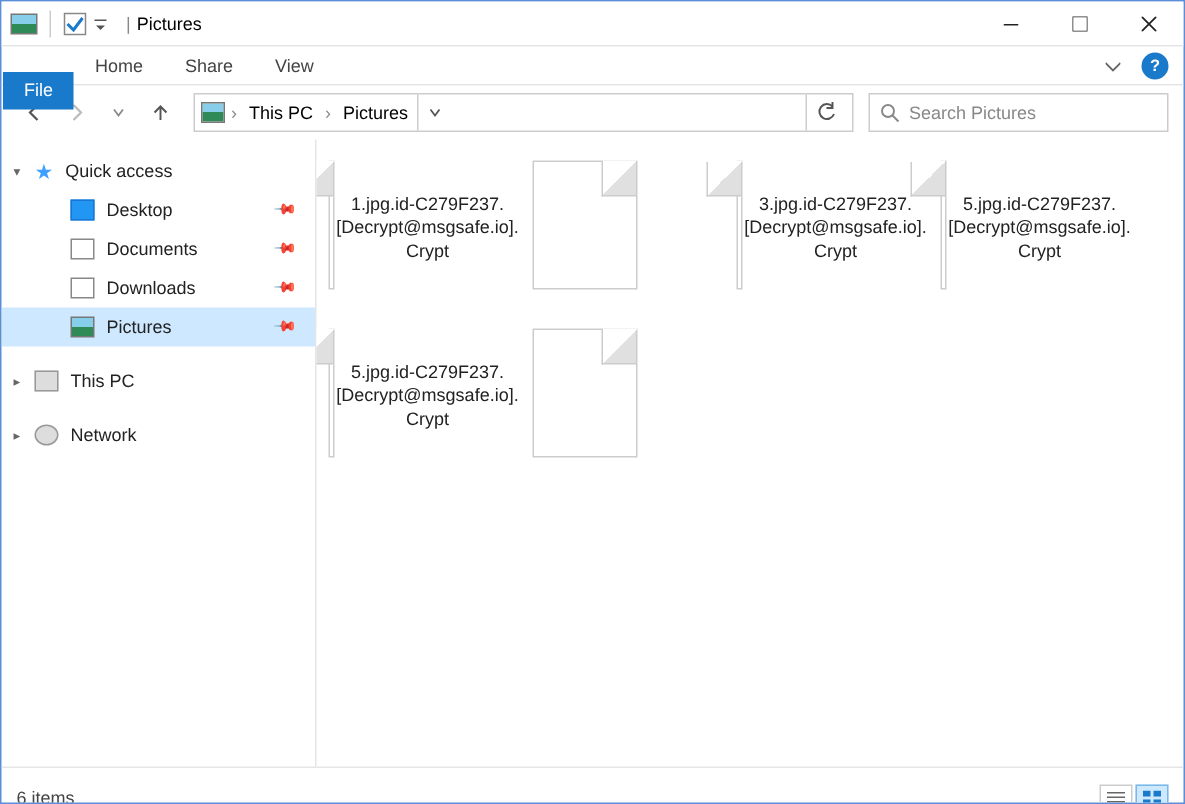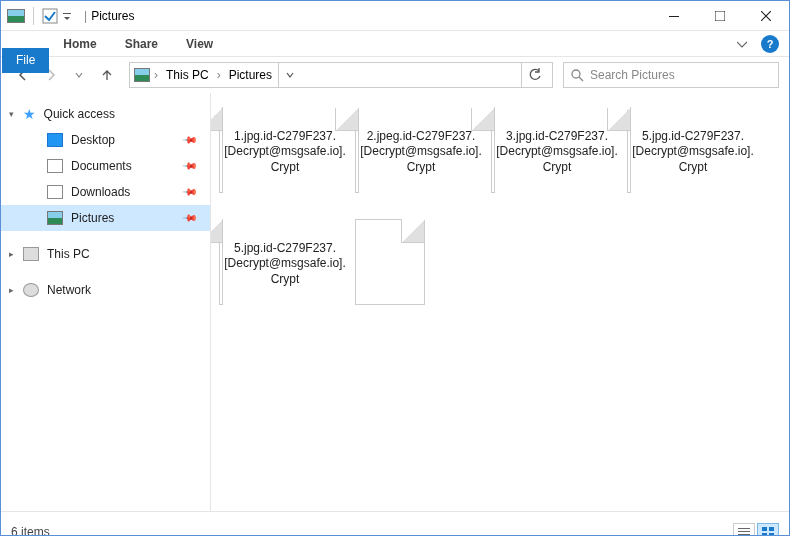--- a/index.html
+++ b/index.html
@@ -10,34 +10,34 @@
 .titlebar .qat { display: flex; align-items: center; padding: 0 6px; gap: 4px; }
 .titlebar .app-icon { width: 18px; height: 14px; background: linear-gradient(#87ceeb 50%, #2e8b57 50%); border: 1px solid #777; }
 .titlebar .divider { width: 1px; height: 18px; background: #ccc; margin: 0 4px; }
 .titlebar .title { margin-left: 6px; display: flex; align-items: center; }
 .titlebar .controls { margin-left: auto; display: flex; }
 .titlebar .controls div { width: 46px; height: 30px; display: flex; align-items: center; justify-content: center; color: #333; }
 
 
 .ribbon { height: 26px; display: flex; align-items: center; border-bottom: 1px solid #e5e5e5; position: relative; }
 .ribbon .file-tab { background: #1979ca; color: #fff; height: 25px; padding: 0 14px; display: flex; align-items: center; margin-left: 1px; margin-top: 33px; }
-.ribbon .tab { padding: 0 14px; height: 25px; display: flex; align-items: center; color: #444; font-weight: bold; }
+.ribbon .tab { padding: 0 14px; height: 25px; display: flex; align-items: center; color: #444; }
 .ribbon .expand { margin-left: auto; padding: 0 8px; color: #666; }
 .ribbon .help { width: 18px; height: 18px; border-radius: 50%; background: #1979ca; color: #fff; display: flex; align-items: center; justify-content: center; font-size: 11px; margin: 0 10px 0 6px; font-weight: bold; }
 
 
 .navbar { height: 36px; display: flex; align-items: center; padding: 4px 10px; gap: 4px; }
 .navbar .navbtn { width: 24px; height: 24px; display: flex; align-items: center; justify-content: center; color: #777; }
 .navbar .navbtn.enabled { color: #555; }
 .navbar .address { flex: 1; height: 26px; border: 1px solid #ccc; display: flex; align-items: center; padding: 0 4px; gap: 2px; margin: 0 6px; }
 .navbar .address .crumb { padding: 0 4px; display: flex; align-items: center; }
 .navbar .address .sep { color: #888; padding: 0 2px; }
 .navbar .address .refresh { margin-left: auto; padding: 0 6px; border-left: 1px solid #ccc; height: 100%; display: flex; align-items: center; color: #555; }
 .navbar .address .addr-drop { padding: 0 6px; border-left: 1px solid #ccc; height: 100%; display: flex; align-items: center; color: #555; }
-.navbar .search { width: 216px; height: 26px; border: 1px solid #ccc; display: flex; align-items: center; padding: 10px 6px; color: #888; gap: 6px; }
+.navbar .search { width: 200px; height: 26px; border: 1px solid #ccc; display: flex; align-items: center; padding: 10px 6px; color: #888; gap: 6px; }
 
 
 .body { display: flex; height: calc(100% - 30px - 26px - 36px - 24px); }
 .sidebar { width: 210px; border-right: 1px solid #e5e5e5; padding: 8px 0; overflow: hidden; }
 .sidebar .item { height: 26px; display: flex; align-items: center; padding-left: 22px; gap: 8px; color: #222; position: relative; }
 .sidebar .item.nested { padding-left: 46px; }
 .sidebar .item.selected { background: #cde8ff; }
 .sidebar .pin { margin-left: auto; margin-right: 14px; color: #888; font-size: 10px; transform: rotate(45deg); }
 .sidebar .spacer { height: 10px; }
 .sidebar .chevron { position: absolute; left: 8px; color: #666; font-size: 9px; }
@@ -208,21 +208,20 @@
     </div>
   </div>
 
   <div class="content">
     <div class="file">
       <div class="thumb"></div>
       <div class="name">1.jpg.id-C279F237.[Decrypt@msgsafe.io].Crypt</div>
     </div>
     <div class="file">
       <div class="thumb"></div>
-      <div class="name">2.jpeg.id-C279F237.[Decrypt@msgsafe.io].Crypt</div>
     </div>
     <div class="file">
       <div class="thumb"></div>
       <div class="name">3.jpg.id-C279F237.[Decrypt@msgsafe.io].Crypt</div>
     </div>
     <div class="file">
       <div class="thumb"></div>
       <div class="name">5.jpg.id-C279F237.[Decrypt@msgsafe.io].Crypt</div>
     </div>
     <div class="file">

